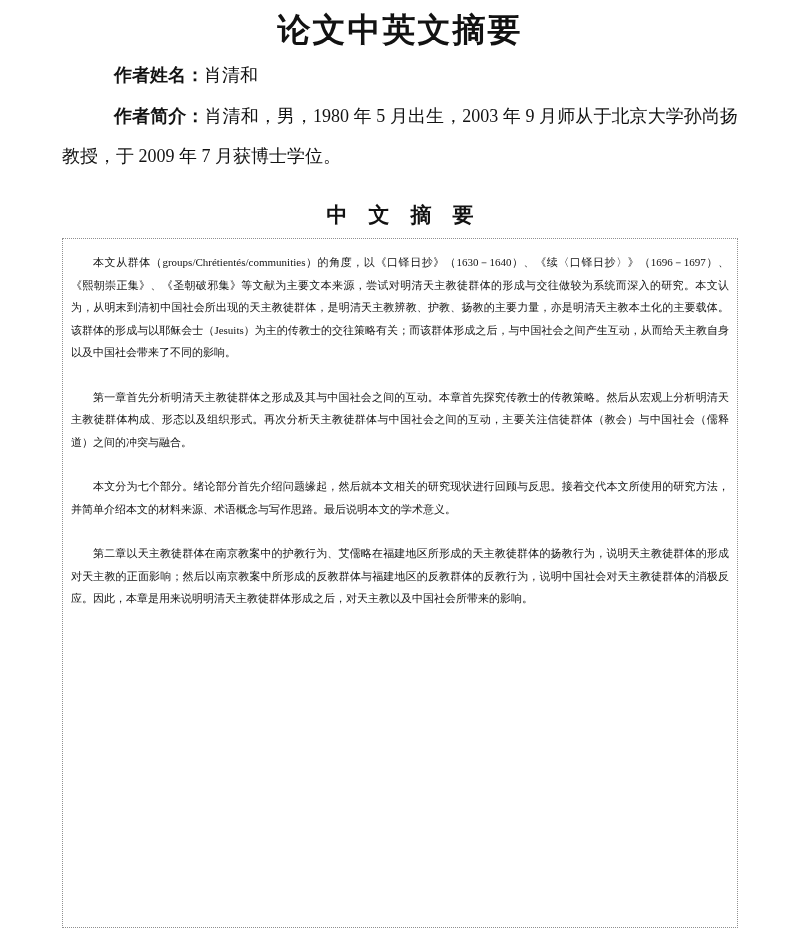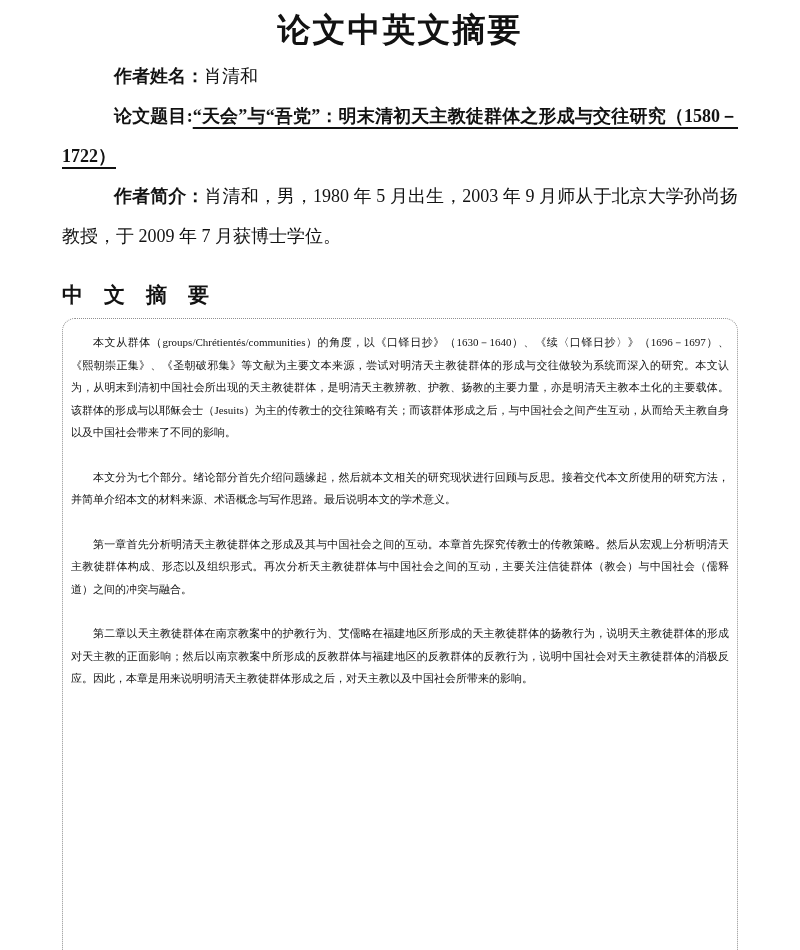--- a/index.html
+++ b/index.html
@@ -1,15 +1,15 @@
 <!DOCTYPE html>
 <html><head>
 <meta charset="utf-8">
 <style>
-  * { margin: 0; padding: 0; box-sizing: border-box; border-radius: 13px; }
+  * { margin: 0; padding: 0; box-sizing: border-box; }
   html, body {
     width: 800px; height: 950px;
     background: #ffffff;
     color: #121212;
     font-family: "Liberation Serif", "DejaVu Serif", serif;
     overflow: hidden;
   }
   .page {
     width: 800px; height: 950px;
     padding: 8px 62px 0 62px;
@@ -21,31 +21,32 @@
     text-align: center;
     line-height: 44px;
     letter-spacing: 2px;
   }
   .meta { 
     font-size: 18px;
     line-height: 40px;
     text-indent: 52px;
     text-align: justify;
   }
-  .meta:first-of-type { margin-top: 4px; }
+  .meta:first-of-type { margin-top: 4px; font-family: Liberation Mono, monospace; }
   .meta-label { font-weight: 700; }
   .u-title {
     font-weight: 700;
     text-decoration: underline;
     text-underline-offset: 5px;
     text-decoration-thickness: 1.5px;
   }
   .abstract-heading {
     font-size: 21px;
     font-weight: 700;
+    text-align: center;
     line-height: 30px;
     margin-top: 24px;
   }
   .abstract-box {
     margin-top: 8px;
     width: 676px;
     height: 690px;          
     border: 1px dotted #8f8f8f;
     padding: 12px 8px 0 8px;
   }
@@ -59,26 +60,25 @@
 </style>
 </head>
 <body>
 
 <div class="page">
 
   <h1 class="doc-title">论文中英文摘要</h1>
 
   <p class="meta"><span class="meta-label">作者姓名：</span><span>肖清和</span></p>
 
-  <p class="meta"><span class="meta-label">论文题目:</span><span class="u-title">“天会”与“吾党”：明末清初天主教徒群体之形成与交往研究（1580－1722）</span></p>
 
   <p class="meta"><span class="meta-label">作者简介：</span><span>肖清和，男，1980 年 5 月出生，2003 年 9 月师从于北京大学孙尚扬教授，于 2009 年 7 月获博士学位。</span></p>
 
   <h2 class="abstract-heading">中　文　摘　要</h2>
 
   <div class="abstract-box">
     <p>本文从群体（groups/Chrétientés/communities）的角度，以《口铎日抄》（1630－1640）、《续〈口铎日抄〉》（1696－1697）、《熙朝崇正集》、《圣朝破邪集》等文献为主要文本来源，尝试对明清天主教徒群体的形成与交往做较为系统而深入的研究。本文认为，从明末到清初中国社会所出现的天主教徒群体，是明清天主教辨教、护教、扬教的主要力量，亦是明清天主教本土化的主要载体。该群体的形成与以耶稣会士（Jesuits）为主的传教士的交往策略有关；而该群体形成之后，与中国社会之间产生互动，从而给天主教自身以及中国社会带来了不同的影响。</p>
+    <p>第一章首先分析明清天主教徒群体之形成及其与中国社会之间的互动。本章首先探究传教士的传教策略。然后从宏观上分析明清天主教徒群体构成、形态以及组织形式。再次分析天主教徒群体与中国社会之间的互动，主要关注信徒群体（教会）与中国社会（儒释道）之间的冲突与融合。</p>
     <p>本文分为七个部分。绪论部分首先介绍问题缘起，然后就本文相关的研究现状进行回顾与反思。接着交代本文所使用的研究方法，并简单介绍本文的材料来源、术语概念与写作思路。最后说明本文的学术意义。</p>
-    <p>第一章首先分析明清天主教徒群体之形成及其与中国社会之间的互动。本章首先探究传教士的传教策略。然后从宏观上分析明清天主教徒群体构成、形态以及组织形式。再次分析天主教徒群体与中国社会之间的互动，主要关注信徒群体（教会）与中国社会（儒释道）之间的冲突与融合。</p>
     <p>第二章以天主教徒群体在南京教案中的护教行为、艾儒略在福建地区所形成的天主教徒群体的扬教行为，说明天主教徒群体的形成对天主教的正面影响；然后以南京教案中所形成的反教群体与福建地区的反教群体的反教行为，说明中国社会对天主教徒群体的消极反应。因此，本章是用来说明明清天主教徒群体形成之后，对天主教以及中国社会所带来的影响。</p>
   </div>
 
 </div>
 
 </body></html>

